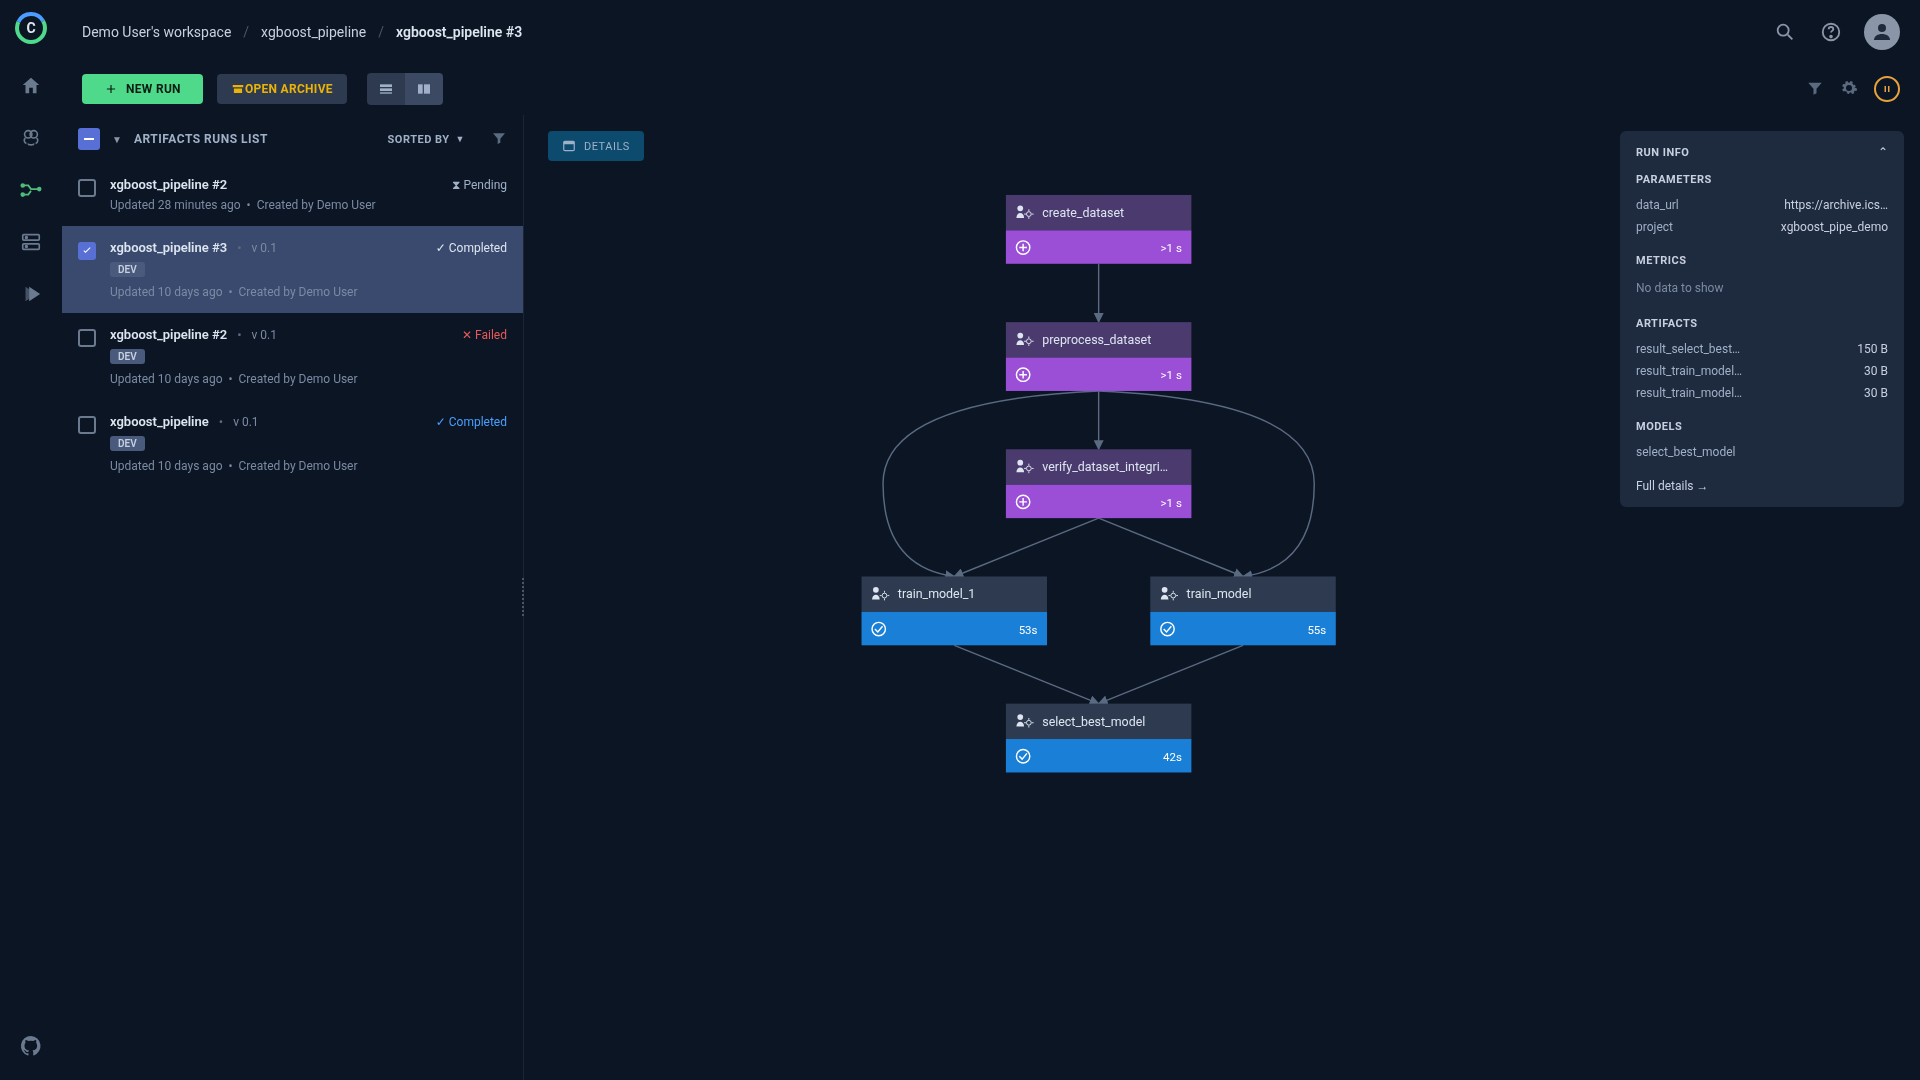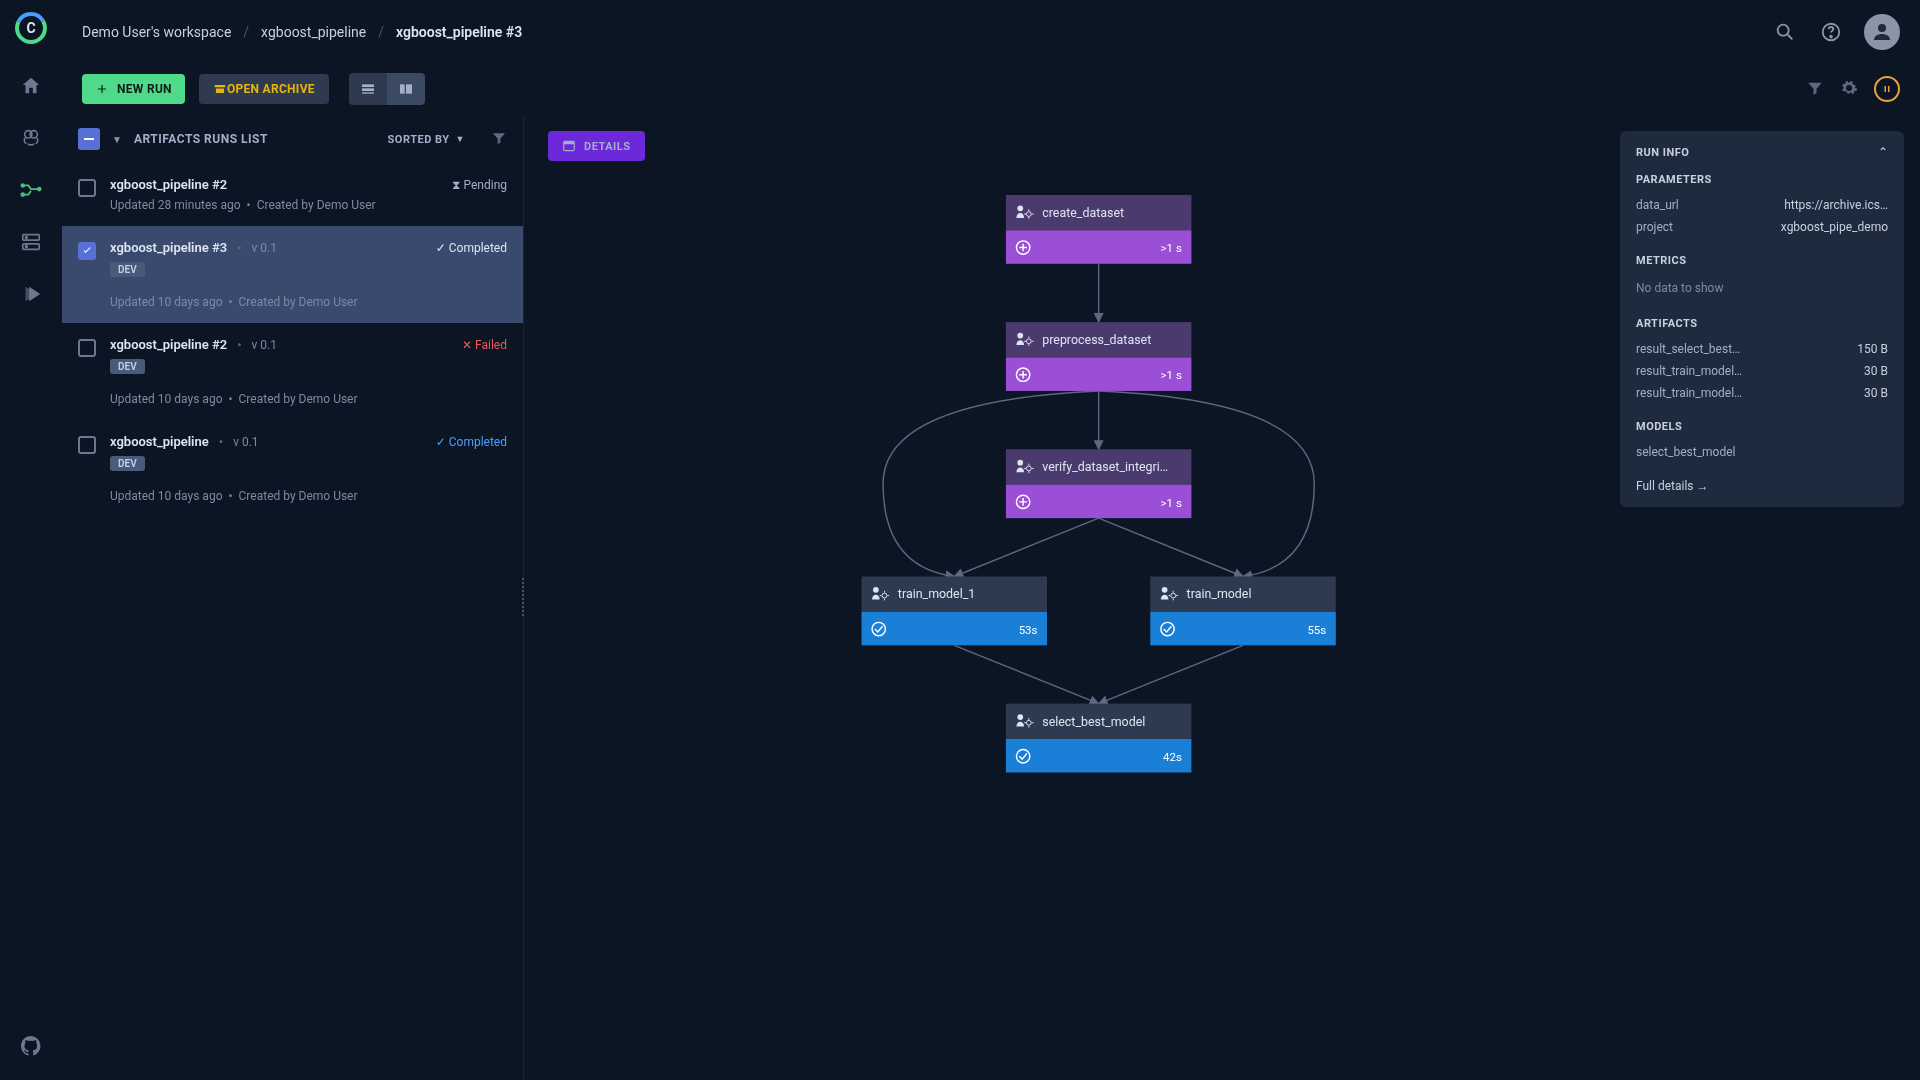--- a/index.html
+++ b/index.html
@@ -13,21 +13,21 @@
 .main{flex:1;display:flex;flex-direction:column}
 .topbar{height:63px;display:flex;align-items:center;padding:0 20px;gap:14px}
 .breadcrumb{display:flex;align-items:flex-start;gap:12px;color:#c7d0e0;font-size:14px}
 .breadcrumb .sep{color:#4a5668}
 .breadcrumb .crumb{cursor:pointer}
 .breadcrumb .crumb.current{font-weight:600;color:#dde5f0}
 .topbar-right{margin-left:auto;display:flex;align-items:center;gap:20px}
 .top-icon{width:26px;height:26px;color:#8a96a8;cursor:pointer;display:flex;align-items:center;justify-content:center}
 .avatar{width:36px;height:36px;border-radius:50%;background:#8a96a8;display:flex;align-items:center;justify-content:center}
 .toolbar{height:52px;display:flex;align-items:center;padding:0 20px;gap:14px}
-.btn-new{background:#4fd98a;color:#0c1e14;border:none;padding:8px 13px;border-radius:4px;font-weight:700;font-size:12px;display:flex;align-items:center;gap:8px;cursor:pointer;letter-spacing:.3px}
+.btn-new{background:#4fd98a;color:#0c1e14;border:none;padding:8px 22px;border-radius:4px;font-weight:700;font-size:12px;display:flex;align-items:center;gap:8px;cursor:pointer;letter-spacing:.3px}
 .btn-archive{background:#2d3a50;color:#eab308;border:none;padding:8px 14px;border-radius:4px;font-weight:700;font-size:12px;display:flex;align-items:center;cursor:pointer;letter-spacing:.3px}
 .view-toggle{display:flex;margin-left:6px}
 .view-btn{width:38px;height:32px;background:#2d3a50;border:none;display:flex;align-items:center;justify-content:center;cursor:pointer;color:#9fb0c7}
 .view-btn:first-child{border-radius:4px 0 0 4px}
 .view-btn:last-child{border-radius:0 4px 4px 0}
 .view-btn.active{background:#3b4a62}
 .toolbar-right{margin-left:auto;display:flex;gap:16px;align-items:center}
 .tool-icon{color:#5a6a80;cursor:pointer}
 .tool-icon.refresh{color:#e8a23c;border:2px solid #e8a23c;border-radius:50%;width:26px;height:26px;display:flex;align-items:center;justify-content:center}
 .content{flex:1;display:flex;overflow:hidden}
@@ -45,27 +45,27 @@
 .run-chk.checked{background:#5870d6;border-color:#5870d6;display:flex;align-items:center;justify-content:center}
 .run-body{flex:1}
 .run-row1{display:flex;align-items:center;gap:10px;margin-bottom:6px}
 .run-name{font-weight:600;color:#dde5f0;font-size:13px}
 .run-ver{color:#7a8ba3;font-size:12px}
 .run-status{margin-left:auto;font-size:12px;display:flex;align-items:center;gap:4px}
 .status-pending{color:#9fb0c7}
 .status-completed{color:#dde5f0}
 .status-completed-blue{color:#4a9eff}
 .status-failed{color:#e85a5a}
-.dev-tag{display:inline-block;background:#4a5a7c;color:#c7d0e0;font-size:10px;padding:2px 8px;border-radius:3px;margin-bottom:18px;font-weight:600}
+.dev-tag{display:inline-block;background:#4a5a7c;color:#c7d0e0;font-size:10px;padding:2px 8px;border-radius:3px;margin-bottom:8px;font-weight:600}
 .run-meta{color:#7a8ba3;font-size:12px}
 .run-meta .dot{margin:0 6px}
 .drag-handle{position:absolute;right:-4px;top:50%;width:8px;height:40px;transform:translateY(-50%);cursor:col-resize}
 .drag-handle::before{content:'';position:absolute;left:3px;top:0;width:2px;height:100%;background:repeating-linear-gradient(to bottom,#4a5668 0 2px,transparent 2px 4px)}
 .canvas{flex:1;position:relative;background:#0c1524;overflow:hidden}
-.details-btn{position:absolute;top:16px;left:24px;background:#6d28d9;color:#9fb0c7;border:none;padding:8px 14px;border-radius:4px;font-weight:700;font-size:11px;display:flex;align-items:center;gap:8px;cursor:pointer;letter-spacing:.5px}
+.details-btn{position:absolute;top:16px;left:24px;background:#0c4a6e;color:#9fb0c7;border:none;padding:8px 14px;border-radius:4px;font-weight:400;font-size:11px;display:flex;align-items:center;gap:8px;cursor:pointer;letter-spacing:.5px}
 svg.graph{width:100%;height:100%}
 .node{cursor:pointer}
 .node-head{fill:#2d3a50}
 .node-head.purple{fill:#4a3a6e}
 .node-bar{fill:#1a7fd6}
 .node-bar.purple{fill:#9a4fd6}
 .node-txt{fill:#dde5f0;font-size:13px}
 .node-time{fill:#fff;font-size:12px;text-anchor:end}
 .edge{stroke:#5a6a80;stroke-width:1.5;fill:none;marker-end:url(#arrow)}
 .info-panel{position:absolute;top:16px;right:16px;width:284px;background:#1e2a3e;border-radius:6px;padding:14px 16px;font-size:12px}

